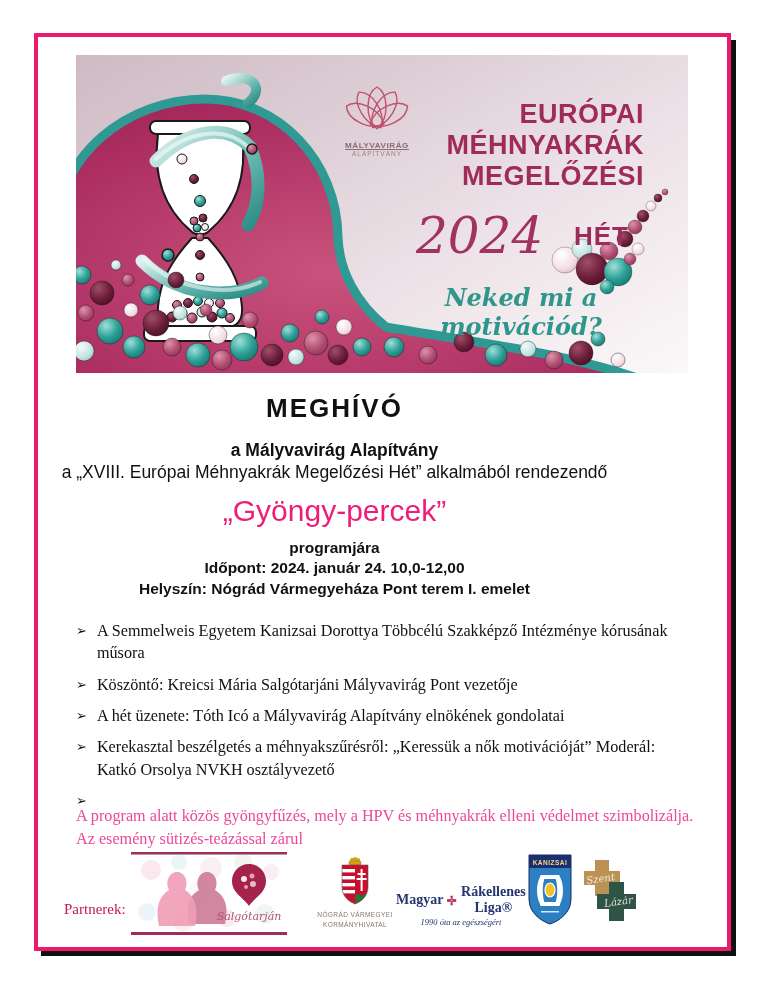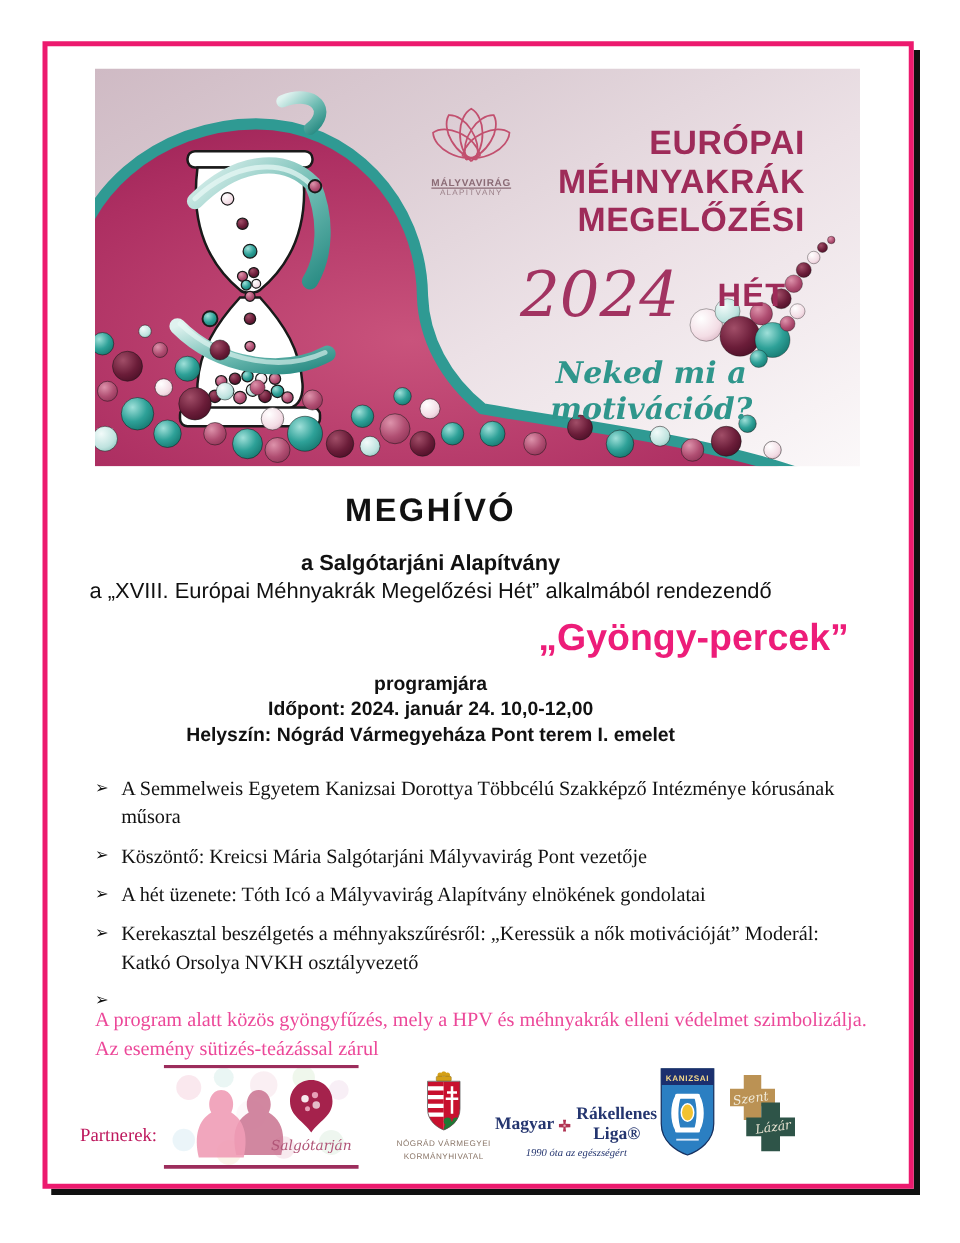--- a/index.html
+++ b/index.html
@@ -17,25 +17,25 @@
   .b-title{position:absolute;right:44px;top:44px;text-align:right;
            font-weight:bold;font-size:27px;line-height:31px;letter-spacing:.5px;color:#9e2b59;}
   .b-year{position:absolute;left:340px;top:152px;font-family:"DejaVu Serif",serif;
           font-style:italic;font-size:50px;color:#a23361;}
   .b-week{position:absolute;left:498px;top:166px;font-weight:bold;font-size:26px;
           letter-spacing:1px;color:#9e2b59;}
   .b-tagline{position:absolute;left:290px;top:228px;width:310px;text-align:center;
              font-family:"DejaVu Serif",serif;font-style:italic;font-weight:bold;
              font-size:24px;color:#2f968c;}
   
-  .cline{position:absolute;left:0;width:669px;text-align:center;color:#111;padding-left:10px;}
+  .cline{position:absolute;left:0;width:669px;text-align:center;color:#111;}
   .heading{top:393px;font-size:26px;font-weight:bold;letter-spacing:2px;}
   .intro1{top:440px;font-size:17.5px;font-weight:bold;}
   .intro2{top:462px;font-size:17.5px;font-weight:normal;}
-  .event{top:494px;font-size:30px;font-weight:bold;color:#ed1d79;text-align:right;}
+  .event{top:494px;font-size:30px;font-weight:normal;color:#ed1d79;}
   .program{top:539px;font-size:15.5px;font-weight:bold;}
   .time{top:559px;font-size:15.5px;font-weight:bold;}
   .loc{top:580px;font-size:15.5px;font-weight:bold;}
   
   .agenda{position:absolute;left:76px;top:620px;width:616px;list-style:none;margin:0;padding:0;}
   .agenda li{display:flex;gap:10px;margin-bottom:9px;
              font-family:"Liberation Serif",serif;font-size:16.2px;line-height:1.38;color:#111;}
   .agenda .bul{flex:0 0 auto;font-family:"DejaVu Sans",sans-serif;font-size:13px;padding-top:2px;}
   .closing{position:absolute;left:76px;top:805px;width:624px;
            font-family:"Liberation Serif",serif;font-size:16.2px;line-height:1.4;color:#ec4899;}
@@ -221,21 +221,21 @@
     <div>EURÓPAI</div>
     <div>MÉHNYAKRÁK</div>
     <div>MEGELŐZÉSI</div>
   </div>
   <div class="b-year">2024</div>
   <div class="b-week">HÉT</div>
   <div class="b-tagline">Neked mi a motivációd?</div>
 </div>
 
 <div class="cline heading">MEGHÍVÓ</div>
-<div class="cline intro1">a Salgótarjáni Alapítvány</div>
+<div class="cline intro1">a Mályvavirág Alapítvány</div>
 <div class="cline intro2">a „XVIII. Európai Méhnyakrák Megelőzési Hét” alkalmából rendezendő</div>
 <div class="cline event">„Gyöngy-percek”</div>
 <div class="cline program">programjára</div>
 <div class="cline time">Időpont: 2024. január 24. 10,0-12,00</div>
 <div class="cline loc">Helyszín: Nógrád Vármegyeháza Pont terem I. emelet</div>
 
 <ul class="agenda">
   <li>
     <span class="bul">➢</span>
     <span>A Semmelweis Egyetem Kanizsai Dorottya Többcélú Szakképző Intézménye kórusának műsora</span>

